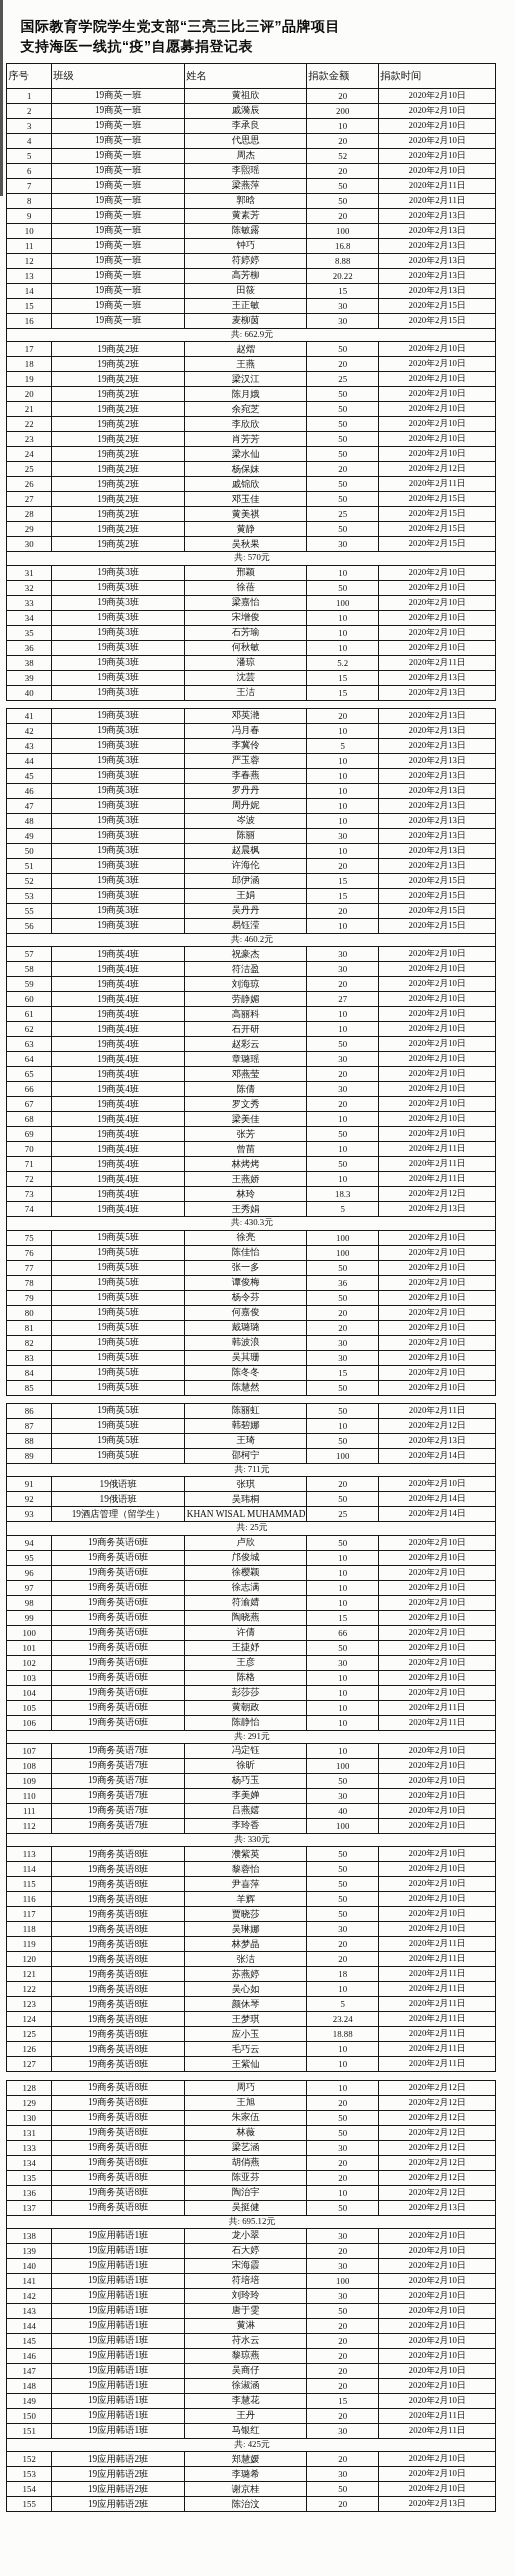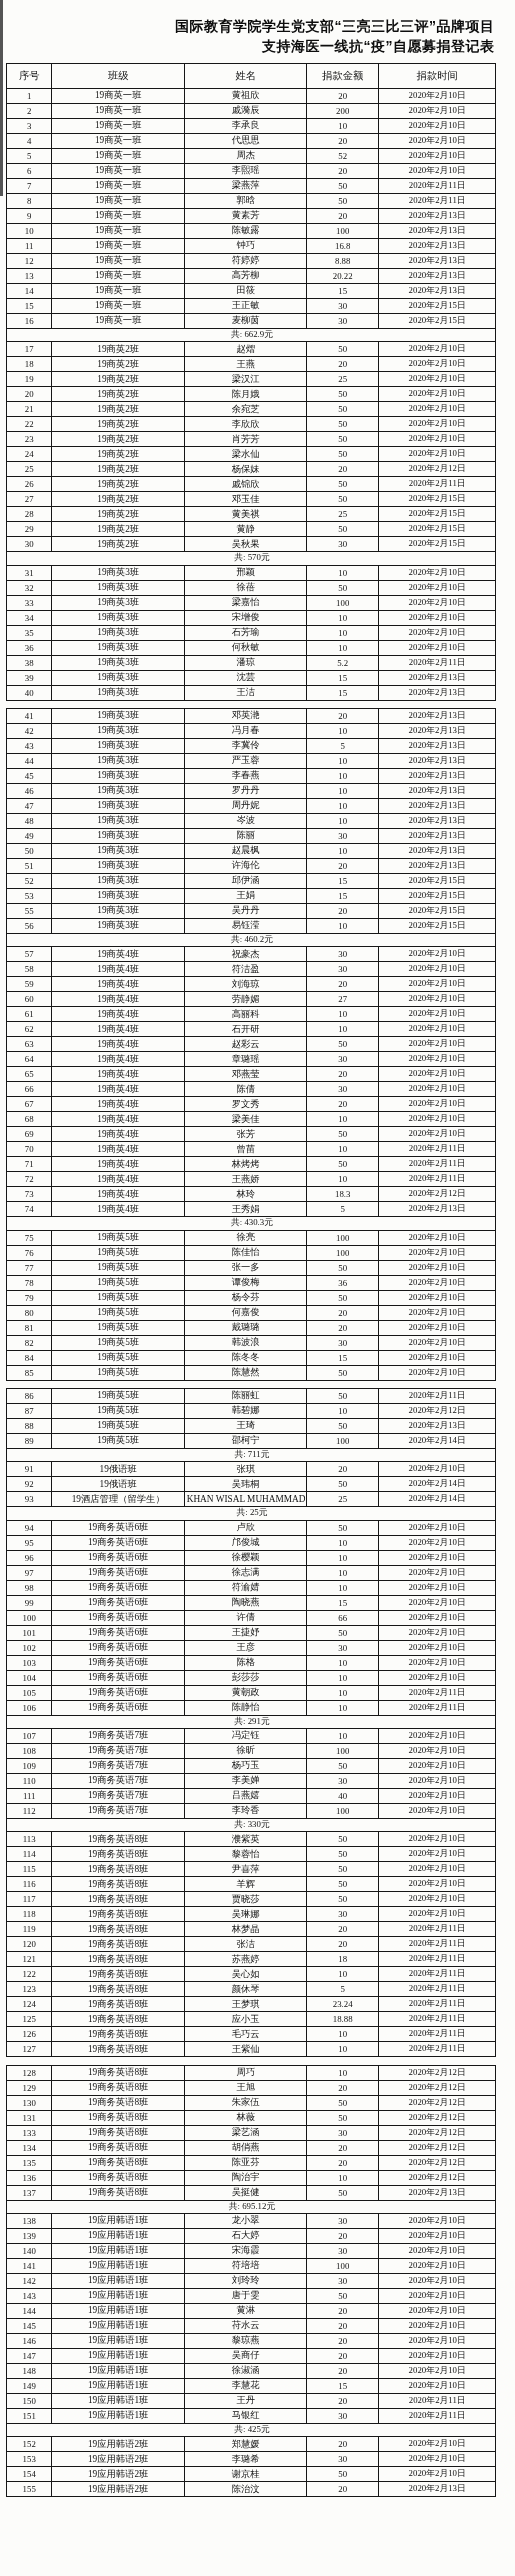--- a/index.html
+++ b/index.html
@@ -1,31 +1,31 @@
 <!DOCTYPE html>
 <html style="font-size:8.2px"><head>
 <meta charset="utf-8">
 <style>
   html,body{margin:0;padding:0;}
   body{width:515px;font-family:"Liberation Serif","DejaVu Serif",serif;background:#e9eaec;}
   .page{position:relative;width:515px;height:3388px;background:#fdfdfb;overflow:hidden;}
   .scan-area{position:absolute;left:0;top:0;width:515px;height:3277px;background:#fcfcfa;}
   .edge-strip-left{position:absolute;left:0;top:0;width:3.1px;height:196px;background:#1c1c1c;opacity:.75;}
-  .title{margin:15.5px 20.6px 7.2px 20.6px;text-align:right;font-family:"Liberation Sans","DejaVu Sans",sans-serif;
+  .title{margin:15.5px 20.6px 7.2px 20.6px;text-align:left;font-family:"Liberation Sans","DejaVu Sans",sans-serif;
          font-weight:bold;font-size:14px;line-height:1.45;color:#0d0d0d;letter-spacing:0.5px;}
   .title div{white-space:nowrap;}
   table.donations{border-collapse:collapse;margin:7.2px auto 0 6.2px;width:489px;table-layout:fixed;
          font-size:8.8px;color:#111;}
   table.donations col.c-no{width:45px;}
   table.donations col.c-class{width:133px;}
   table.donations col.c-name{width:122px;}
   table.donations col.c-amount{width:72px;}
   table.donations col.c-date{width:117px;}
   table.donations th{border:1.5px solid #161616;height:21.6px;font-size:10.3px;font-weight:normal;
-         font-family:Liberation Mono, monospace;text-align:center;}
+         font-family:Liberation Mono, monospace;text-align:left;}
   table.donations td{border:1px solid #161616;height:14px;text-align:center;padding:0 1.5px;
          overflow:hidden;white-space:nowrap;}
   table.donations td.no{font-size:8.8px;}
   table.donations td.cls,table.donations td.nm{font-size:9.3px;}
   tr.subtotal td{text-align:center;font-size:8.8px;height:12.4px;padding-left:3.1px;border-left:1px solid #161616;
          border-right:1px solid #161616;}
   tr.gapline td{border-left:none;border-right:none;border-top:1px solid #161616;border-bottom:1px solid #161616;
          height:7.2px;background:#fcfcfa;}
 </style>
 </head>
@@ -713,20 +713,27 @@
   </tr>
 
   <tr>
     <td class="no">82</td>
     <td class="cls">19商英5班</td>
     <td class="nm">韩波浪</td>
     <td class="amt">30</td>
     <td class="dt">2020年2月10日</td>
   </tr>
 
+  <tr>
+    <td class="no">83</td>
+    <td class="cls">19商英5班</td>
+    <td class="nm">吴其珊</td>
+    <td class="amt">30</td>
+    <td class="dt">2020年2月10日</td>
+  </tr>
 
   <tr>
     <td class="no">84</td>
     <td class="cls">19商英5班</td>
     <td class="nm">陈冬冬</td>
     <td class="amt">15</td>
     <td class="dt">2020年2月10日</td>
   </tr>
 
   <tr>

